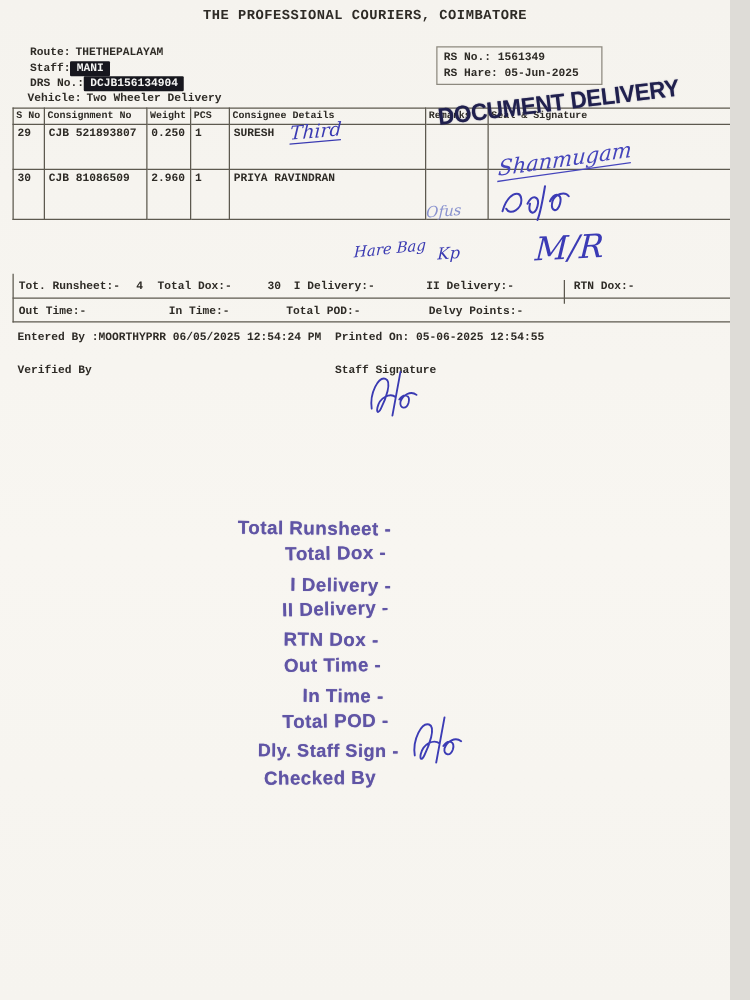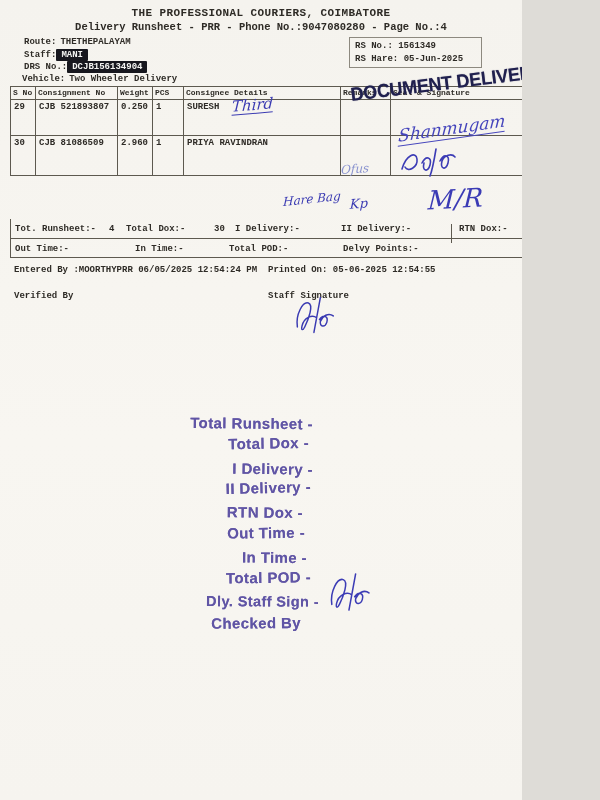--- a/index.html
+++ b/index.html
@@ -1,19 +1,19 @@
 <!DOCTYPE html>
 <html style="--print-ink: #2e2b26; --pen-ink: #3a3ab2; --stamp-ink: #4c3f9b; --overlay-stamp-ink: #20204e;"><head>
 <meta charset="utf-8">
 <style>
   * { margin:0; padding:0; box-sizing:border-box; }
   html,body { width:600px; height:800px; }
   body { background:#dedcd7; font-family:"Liberation Mono", monospace; }
   .page {
-    position:relative; width:522px; height:800px; overflow:hidden;
+    position:relative; width:584px; height:800px; overflow:hidden;
     background:linear-gradient(180deg,#f5f3ee 0%,#f8f6f1 55%,#f6f4ef 100%);
     color:var(--print-ink,#2e2b26);
   }
 
   .doc-title { position:absolute; top:7px; left:0; width:100%; text-align:center;
     font-size:11px; font-weight:bold; letter-spacing:.4px; }
   .doc-subtitle { position:absolute; top:21px; left:0; width:100%; text-align:center;
     font-size:10.5px; font-weight:bold; }
 
   .info-line { position:absolute; left:24px; font-size:9px; font-weight:bold; white-space:nowrap; }
@@ -82,21 +82,20 @@
   .stamp-line:nth-child(8){ transform:rotate(-.8deg) translateX(-4px); }
   .stamp-line:nth-child(9){ transform:rotate(.3deg) translateX(4px); font-size:14.5px; }
   .stamp-line:nth-child(10){ transform:rotate(-.5deg) translateX(-14px); }
 </style>
 </head>
 <body>
 
 <div class="page">
 
   <div class="doc-title">THE PROFESSIONAL COURIERS, COIMBATORE</div>
-  <div class="doc-subtitle">Delivery Runsheet - PRR - Phone No.:9047080280 - Page No.:4</div>
 
   <div class="info-line" style="top:37px">
     <span>Route:</span><span class="val">THETHEPALAYAM</span>
   </div>
   <div class="info-line" style="top:49px">
     <span>Staff:</span><span class="inverse">MANI</span>
   </div>
   <div class="info-line" style="top:61px">
     <span>DRS No.:</span><span class="inverse">DCJB156134904</span>
   </div>

